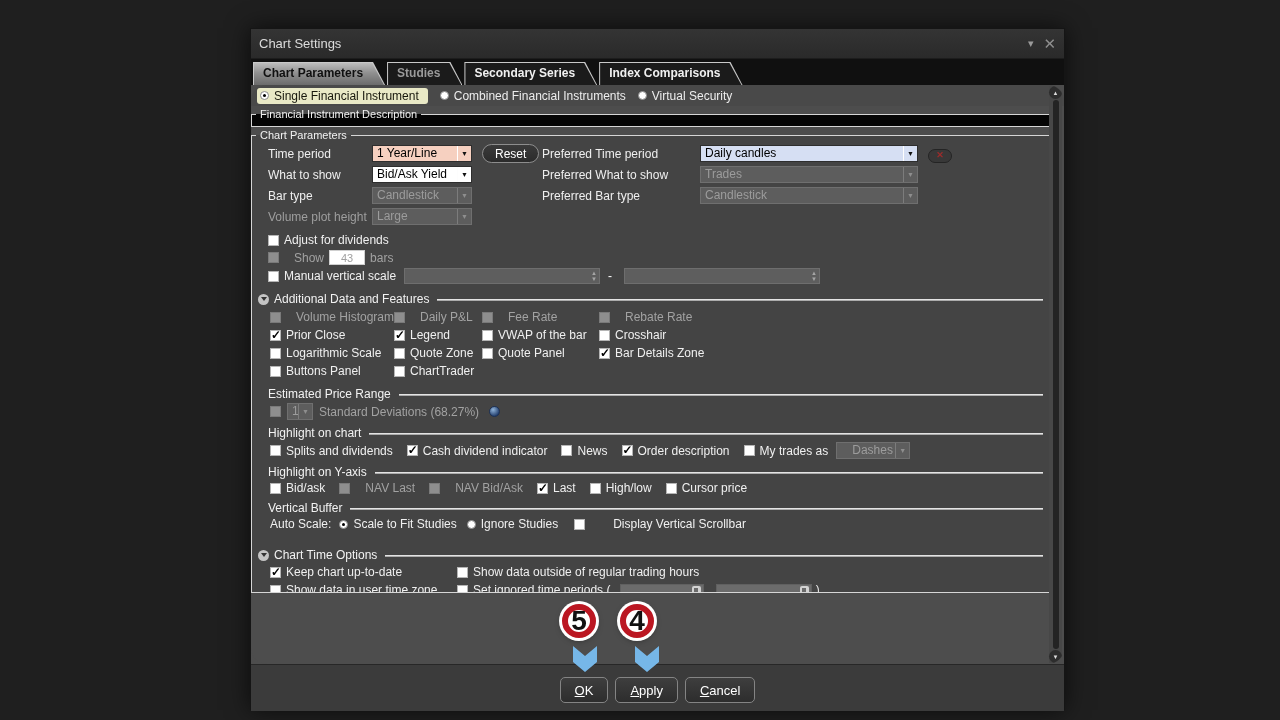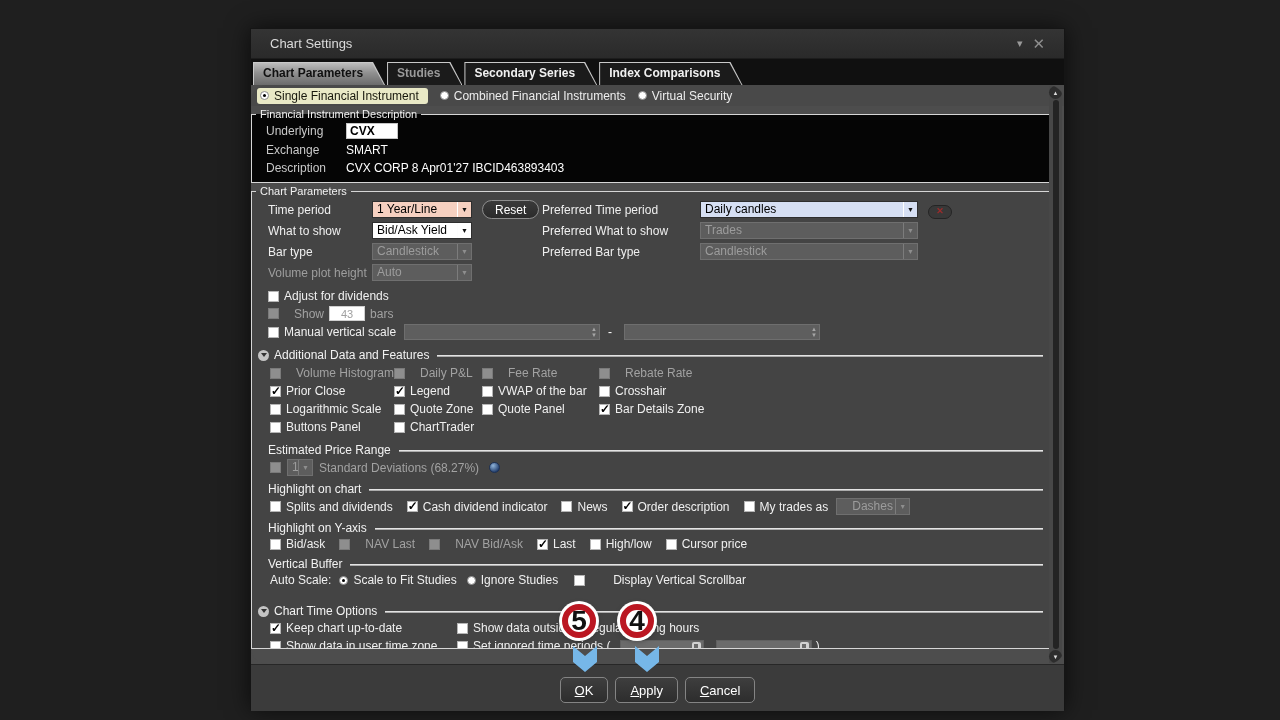--- a/index.html
+++ b/index.html
@@ -10,21 +10,21 @@
     --cream:#e9e9c6;
   }
   *{margin:0;padding:0;box-sizing:border-box;}
   html,body{width:1280px;height:720px;overflow:hidden;}
   body{background:#1f1f1f;font-family:"Liberation Sans",sans-serif;position:relative;}
 
   
   .dialog{position:absolute;left:250px;top:28px;width:815px;height:682px;background:#4d4d4d;
           border:1px solid #151515;box-shadow:0 0 22px rgba(0,0,0,.65);display:flex;flex-direction:column;}
   .titlebar{height:30px;background:linear-gradient(#343434,#2a2a2a);border-bottom:1px solid #1d1d1d;
-            display:flex;align-items:center;padding:0 19px;flex:none;}
+            display:flex;align-items:center;padding:0 8px;flex:none;}
   .titlebar .title{color:#dcdcdc;font-size:13px;}
   .tb-icons{margin-left:auto;display:flex;align-items:center;gap:10px;}
   .tb-caret{color:#9a9a9a;font-size:11px;cursor:default;}
   .tb-close{color:#8f8f8f;font-size:15px;line-height:15px;cursor:default;}
 
   
   .tabbar{height:26px;background:#101010;display:flex;align-items:flex-end;padding-left:2px;flex:none;}
   .tab{position:relative;height:23px;margin-right:2px;cursor:default;}
   .tab .shape{position:absolute;inset:0;background:#c9c9c9;
               clip-path:polygon(0 0,calc(100% - 12px) 0,100% 100%,0 100%);}
@@ -216,28 +216,20 @@
         <span>Combined Financial Instruments</span>
       </span>
       <span class="radio-item">
         <span class="radio"></span>
         <span>Virtual Security</span>
       </span>
     </div>
 
     <fieldset class="fs fs-black">
       <legend>Financial Instrument Description</legend>
-      <div class="fid-grid">
-        <span class="flabel">Underlying</span>
-        <span><input class="underlying-input" value="CVX" style=""></span>
-        <span class="flabel">Exchange</span>
-        <span class="fvalue">SMART</span>
-        <span class="flabel">Description</span>
-        <span class="fvalue">CVX CORP 8 Apr01'27 IBCID463893403</span>
-      </div>
     </fieldset>
 
     <fieldset class="fs fs-params">
       <legend>Chart Parameters</legend>
 
       <div class="top-grid">
         <span class="plabel">Time period</span>
         <span class="dd salmon w100">
           <span class="val">1 Year/Line</span>
           <span class="arr"></span>
@@ -271,21 +263,21 @@
         <span></span>
         <span class="plabel">Preferred Bar type</span>
         <span class="dd disabled w218">
           <span class="val">Candlestick</span>
           <span class="arr"></span>
         </span>
         <span></span>
 
         <span class="plabel dim">Volume plot height</span>
         <span class="dd disabled w100">
-          <span class="val">Auto</span>
+          <span class="val">Large</span>
           <span class="arr"></span>
         </span>
         <span></span>
           <span></span>
           <span></span>
           <span></span>
       </div>
 
       <div class="row" style="margin-top:7px;">
         <span class="ci">

